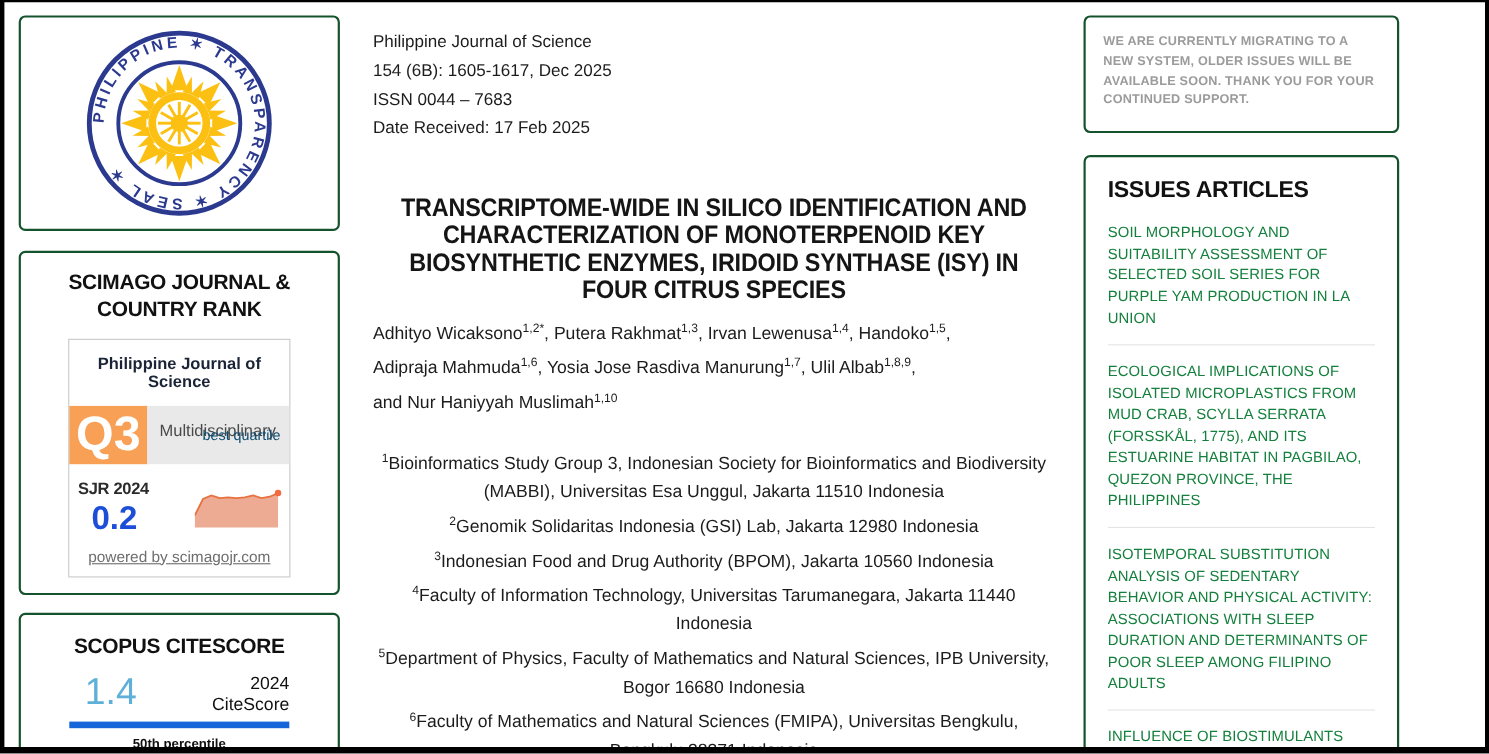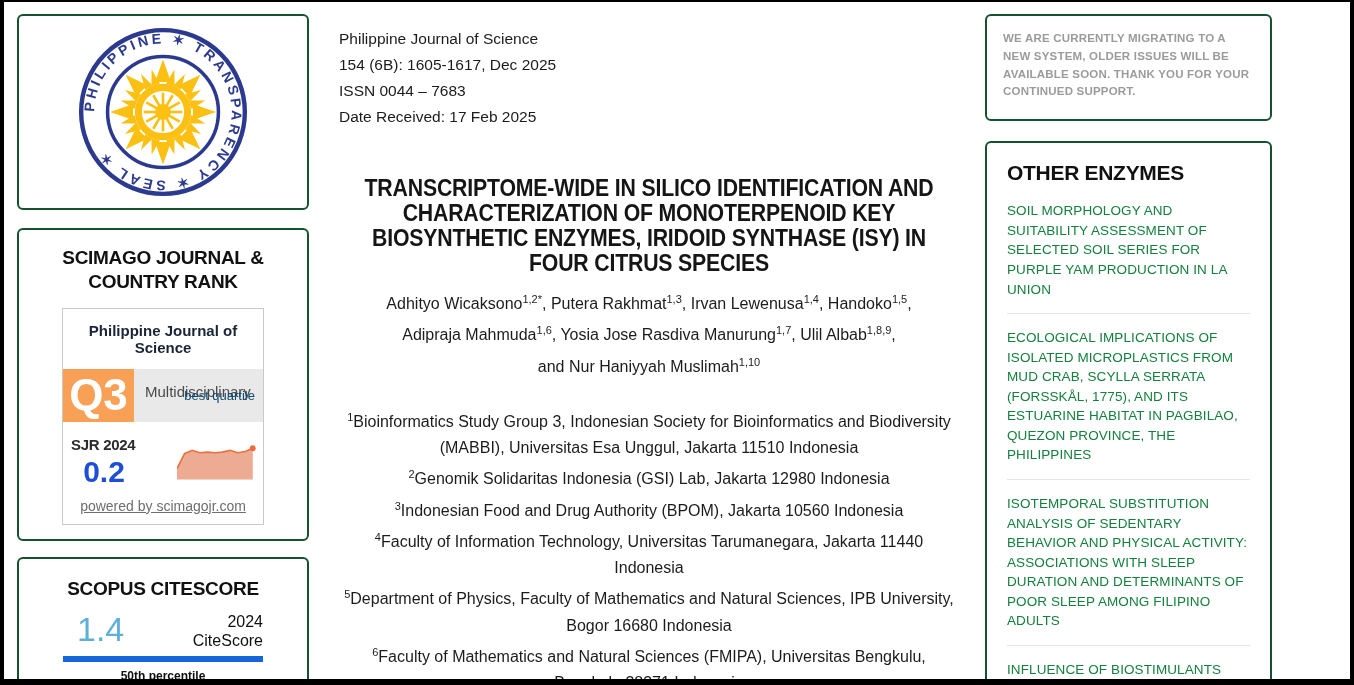--- a/index.html
+++ b/index.html
@@ -45,21 +45,21 @@
   .cs-percentile { text-align:center; font-size:12px; font-weight:bold; color:#101010; margin-top:7px; }
 
   
   .main-col { width: 620px; flex:none; margin-left: 30px; color:#1f1f1f; }
   .journal-info { font-size:15.5px; line-height:26px; margin-top:12px; color:#1c1c1c; }
   .article-title {
     width: 664px; margin: 46px -22px 0; text-align:center;
     font-size:23px; font-weight:bold; color:#151515; line-height:25px;
     transform: scaleX(0.925); transform-origin: 50% 50%; letter-spacing:-0.2px;
   }
-  .authors { text-align:center; font-size:16px; line-height:27px; margin-top:10px; color:#1c1c1c; }
+  .authors { font-size:16px; line-height:27px; margin-top:10px; color:#1c1c1c; }
   .authors sup, .affiliations sup { font-size:11px; }
   .affiliations { text-align:center; font-size:16px; line-height:26px; margin-top:24px; color:#1c1c1c; }
 
   
   .right-col { width: 287px; flex:none; margin-left: 26px; }
   .notice-card { padding:14px 16px 18px; }
   .notice-text { font-size:11.5px; font-weight:bold; color:#9b9b9b; line-height:1.55; letter-spacing:0.2px; }
   .articles-card { margin-top:20px; padding:18px 20px 20px; }
   .articles-card h2 { font-size:21px; font-weight:bold; color:#111; letter-spacing:-0.3px; margin-bottom:16px; }
   .article-list { list-style:none; }
@@ -192,21 +192,21 @@
           <div><sup>5</sup>Department of Physics, Faculty of Mathematics and Natural Sciences, IPB University, Bogor 16680 Indonesia</div>
           <div><sup>6</sup>Faculty of Mathematics and Natural Sciences (FMIPA), Universitas Bengkulu, Bengkulu 38371 Indonesia</div>
         </div>
     </main>
 
     <aside class="right-col">
       <div class="card notice-card">
         <p class="notice-text">WE ARE CURRENTLY MIGRATING TO A NEW SYSTEM, OLDER ISSUES WILL BE AVAILABLE SOON. THANK YOU FOR YOUR CONTINUED SUPPORT.</p>
       </div>
       <div class="card articles-card">
-        <h2>OTHER ENZYMES</h2>
+        <h2>ISSUES ARTICLES</h2>
         <ul class="article-list" id="other-articles-list">
             <li>SOIL MORPHOLOGY AND SUITABILITY ASSESSMENT OF SELECTED SOIL SERIES FOR PURPLE YAM PRODUCTION IN LA UNION</li>
             <li>ECOLOGICAL IMPLICATIONS OF ISOLATED MICROPLASTICS FROM MUD CRAB, SCYLLA SERRATA (FORSSKÅL, 1775), AND ITS ESTUARINE HABITAT IN PAGBILAO, QUEZON PROVINCE, THE PHILIPPINES</li>
             <li>ISOTEMPORAL SUBSTITUTION ANALYSIS OF SEDENTARY BEHAVIOR AND PHYSICAL ACTIVITY: ASSOCIATIONS WITH SLEEP DURATION AND DETERMINANTS OF POOR SLEEP AMONG FILIPINO ADULTS</li>
             <li>INFLUENCE OF BIOSTIMULANTS AND SUBSTRATE PARTICLE SIZE ON THE PHYTOEXTRACTION OF HEAVY METALS BY CUCUMIS SATIVUS L. FROM WASTEWATER</li>
           </ul>
       </div>
     </aside>
 
   </div>

